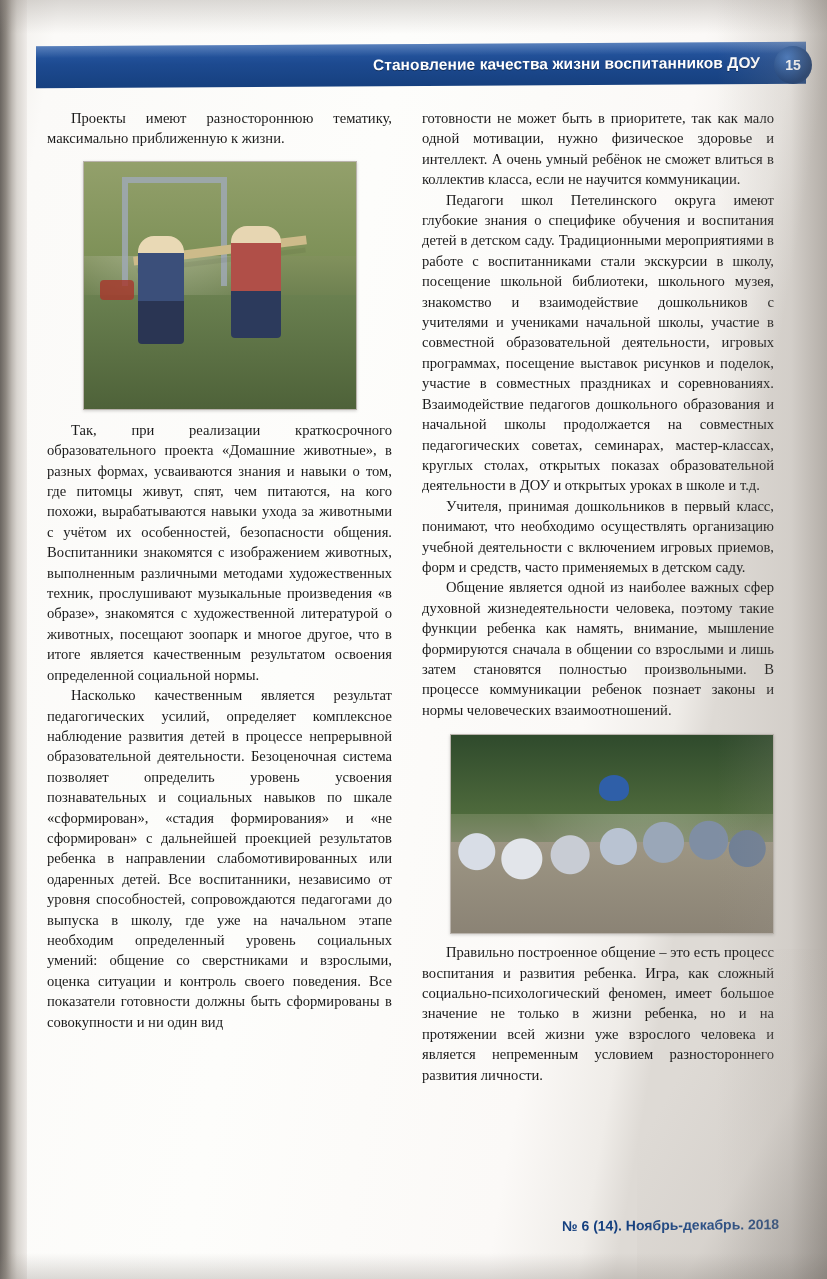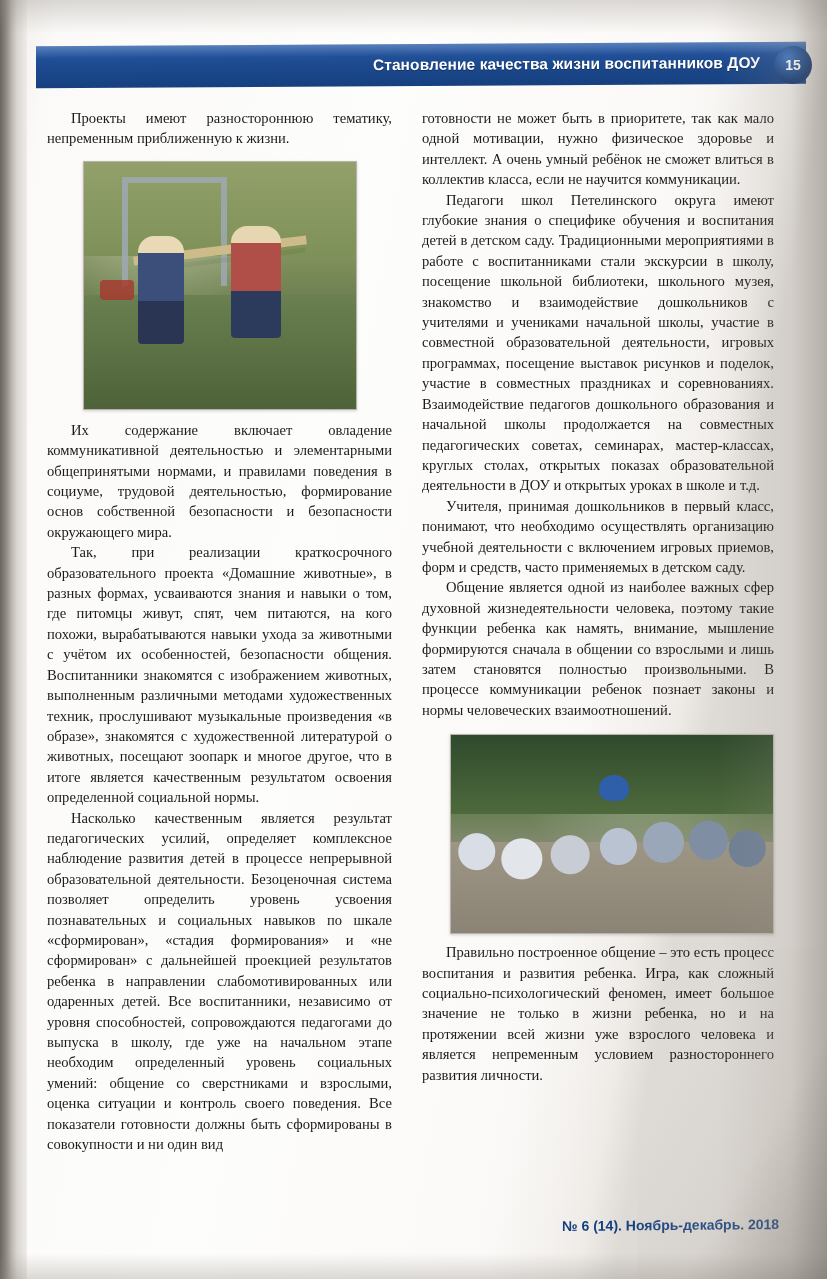--- a/index.html
+++ b/index.html
@@ -147,33 +147,32 @@
   <div class="binding2"></div>
 
   <div class="header">
     <div class="header-bar"></div>
     <div class="header-bar-light"></div>
     <div class="header-title">Становление качества жизни воспитанников ДОУ</div>
     <div class="header-circle">15</div>
   </div>
 
   <div class="col col-left">
-    <p>Проекты имеют разностороннюю тематику, непременным приближенную к жизни.</p>
+    <p>Проекты имеют разностороннюю тематику, максимально приближенную к жизни.</p>
 
     <div class="photo photo1">
       <div class="p1-sky"></div>
       <div class="p1-ground"></div>
       <div class="p1-frame"></div>
       <div class="p1-bar"></div>
       <div class="p1-kid1"></div>
       <div class="p1-kid2"></div>
       <div class="p1-red"></div>
     </div>
 
-    <p>Их содержание включает овладение коммуникативной деятельностью и элементарными общепринятыми нормами, и правилами поведения в социуме, трудовой деятельностью, формирование основ собственной безопасности и безопасности окружающего мира.</p>
     <p>Так, при реализации краткосрочного образовательного проекта «Домашние животные», в разных формах, усваиваются знания и навыки о том, где питомцы живут, спят, чем питаются, на кого похожи, вырабатываются навыки ухода за животными с учётом их особенностей, безопасности общения. Воспитанники знакомятся с изображением животных, выполненным различными методами художественных техник, прослушивают музыкальные произведения «в образе», знакомятся с художественной литературой о животных, посещают зоопарк и многое другое, что в итоге является качественным результатом освоения определенной социальной нормы.</p>
     <p>Насколько качественным является результат педагогических усилий, определяет комплексное наблюдение развития детей в процессе непрерывной образовательной деятельности. Безоценочная система позволяет определить уровень усвоения познавательных и социальных навыков по шкале «сформирован», «стадия формирования» и «не сформирован» с дальнейшей проекцией результатов ребенка в направлении слабомотивированных или одаренных детей. Все воспитанники, независимо от уровня способностей, сопровождаются педагогами до выпуска в школу, где уже на начальном этапе необходим определенный уровень социальных умений: общение со сверстниками и взрослыми, оценка ситуации и контроль своего поведения. Все показатели готовности должны быть сформированы в совокупности и ни один вид</p>
   </div>
 
   <div class="col col-right">
     <p class="noindent">готовности не может быть в приоритете, так как мало одной мотивации, нужно физическое здоровье и интеллект. А очень умный ребёнок не сможет влиться в коллектив класса, если не научится коммуникации.</p>
     <p>Педагоги школ Петелинского округа имеют глубокие знания о специфике обучения и воспитания детей в детском саду. Традиционными мероприятиями в работе с воспитанниками стали экскурсии в школу, посещение школьной библиотеки, школьного музея, знакомство и взаимодействие дошкольников с учителями и учениками начальной школы, участие в совместной образовательной деятельности, игровых программах, посещение выставок рисунков и поделок, участие в совместных праздниках и соревнованиях. Взаимодействие педагогов дошкольного образования и начальной школы продолжается на совместных педагогических советах, семинарах, мастер-классах, круглых столах, открытых показах образовательной деятельности в ДОУ и открытых уроках в школе и т.д.</p>
     <p>Учителя, принимая дошкольников в первый класс, понимают, что необходимо осуществлять организацию учебной деятельности с включением игровых приемов, форм и средств, часто применяемых в детском саду.</p>
     <p>Общение является одной из наиболее важных сфер духовной жизнедеятельности человека, поэтому такие функции ребенка как намять, внимание, мышление формируются сначала в общении со взрослыми и лишь затем становятся полностью произвольными. В процессе коммуникации ребенок познает законы и нормы человеческих взаимоотношений.</p>
 

